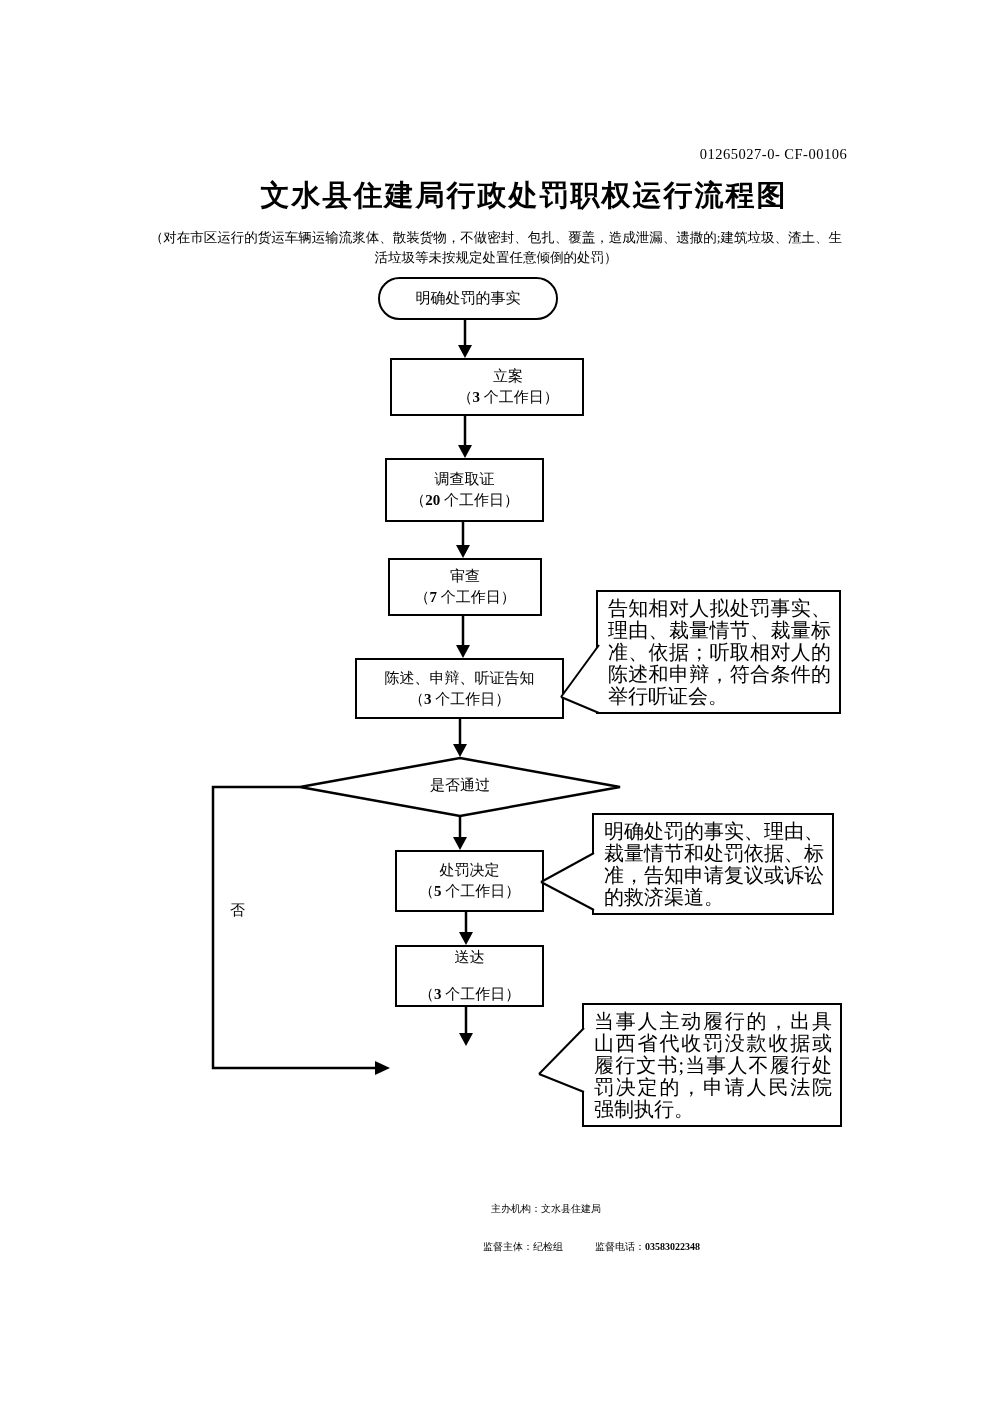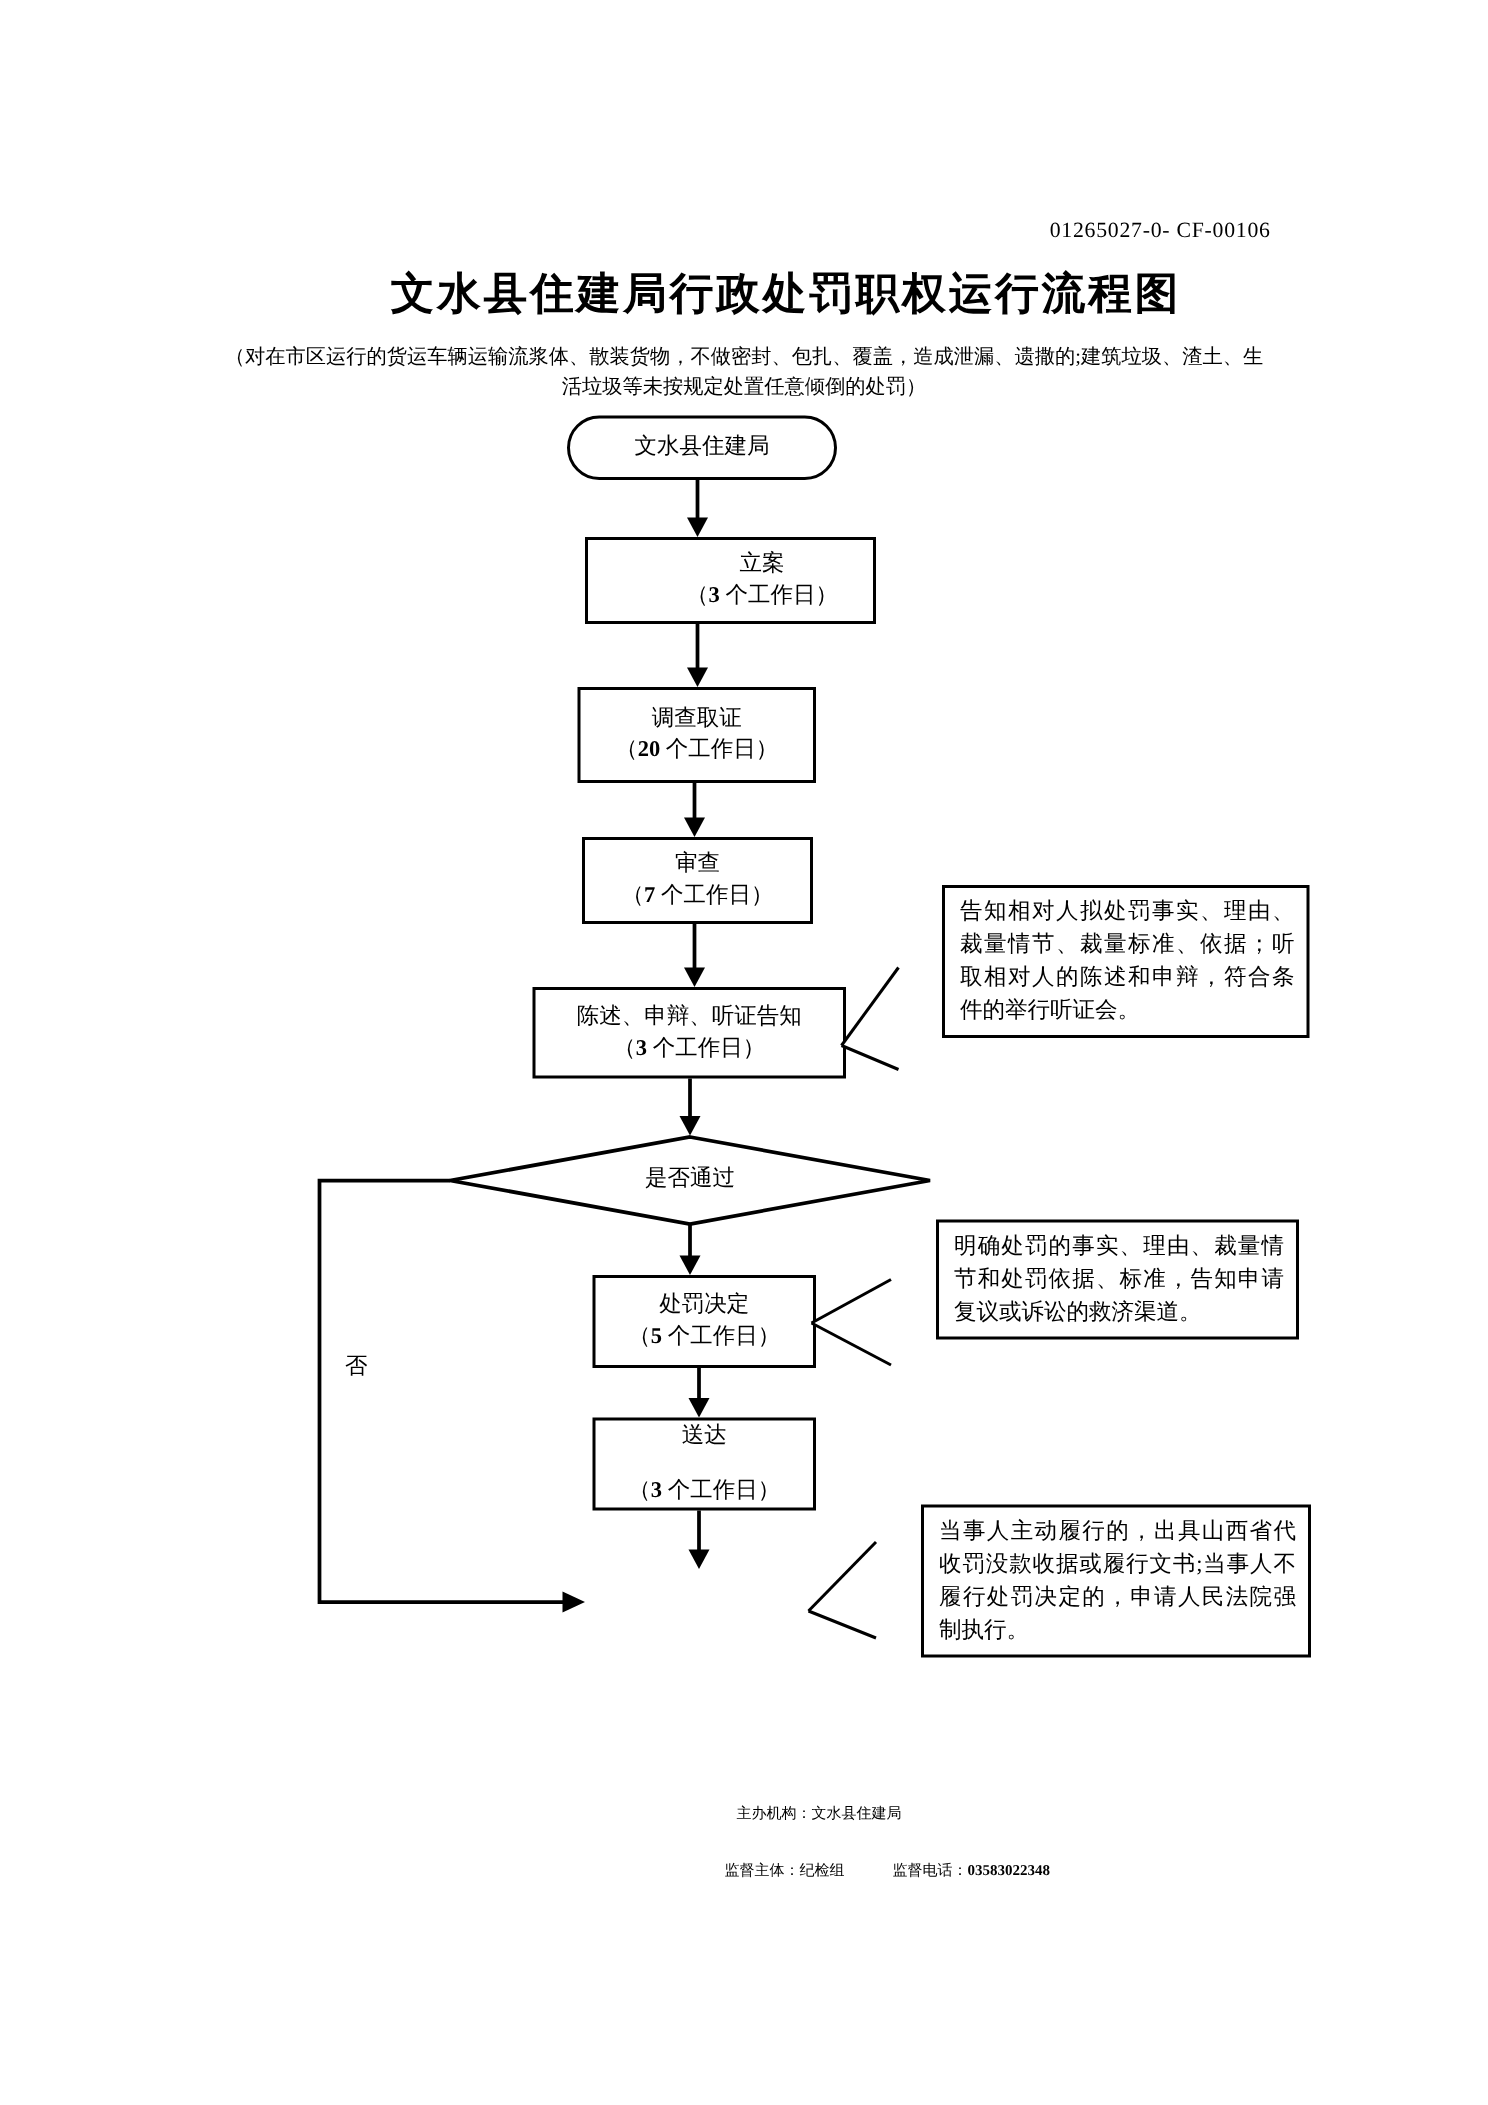--- a/index.html
+++ b/index.html
@@ -16,21 +16,21 @@
   .node{
     border:2.5px solid #000;background:#fff;z-index:2;
     display:flex;flex-direction:column;align-items:center;justify-content:center;
     text-align:center;font-size:15px;line-height:21px;
   }
   .oval{border-radius:26px;}
   .dur b{font-weight:bold;}
   #diamond-label{left:380px;top:776px;width:160px;text-align:center;font-size:15px;z-index:2;}
   .callout{
     border:2px solid #000;background:#fff;z-index:2;
-    font-size:15px;line-height:22px;padding:5px 8px 5px 10px;text-align:justify;margin-left:32px;
+    font-size:20px;line-height:22px;padding:5px 8px 5px 10px;text-align:justify;
   }
   #no-label{left:230px;top:901px;font-size:15px;z-index:2;}
   .footer-line{font-size:10px;z-index:2;}
   #footer-line1{left:491px;top:1202px;}
   #footer-line2{left:483px;top:1240px;}
   #footer-line2 .gap{display:inline-block;width:32px;}
   #connector-layer{z-index:1;}
   #tail-layer{z-index:3;}
 </style>
 </head>
@@ -72,21 +72,21 @@
     <polygon points="584,1028 539,1074 584,1092" fill="#fff"></polygon>
     <line x1="584" y1="1028" x2="539" y2="1074" stroke="#000" stroke-width="2"></line>
     <line x1="539" y1="1074" x2="584" y2="1092" stroke="#000" stroke-width="2"></line>
   </svg>
 
   <div class="abs" id="doc-code">01265027-0- CF-00106</div>
   <div class="abs" id="page-title">文水县住建局行政处罚职权运行流程图</div>
   <div class="abs" id="subtitle">（对在市区运行的货运车辆运输流浆体、散装货物，不做密封、包扎、覆盖，造成泄漏、遗撒的;建筑垃圾、渣土、生活垃圾等未按规定处置任意倾倒的处罚）</div>
 
   <div class="abs node oval" style="left:378px;top:277px;width:176px;height:39px;">
-    <span>文水县住建局</span>
+    <span>明确处罚的事实</span>
   </div>
 
   <div class="abs node" style="left:390px;top:358px;width:148px;height:54px;padding-left:42px;">
     <span>立案</span>
     <span class="dur"><span>（</span><b>3</b><span> 个工作日）</span></span>
   </div>
 
   <div class="abs node" style="left:385px;top:458px;width:155px;height:60px;">
     <span>调查取证</span>
     <span class="dur"><span>（</span><b>20</b><span> 个工作日）</span></span>

